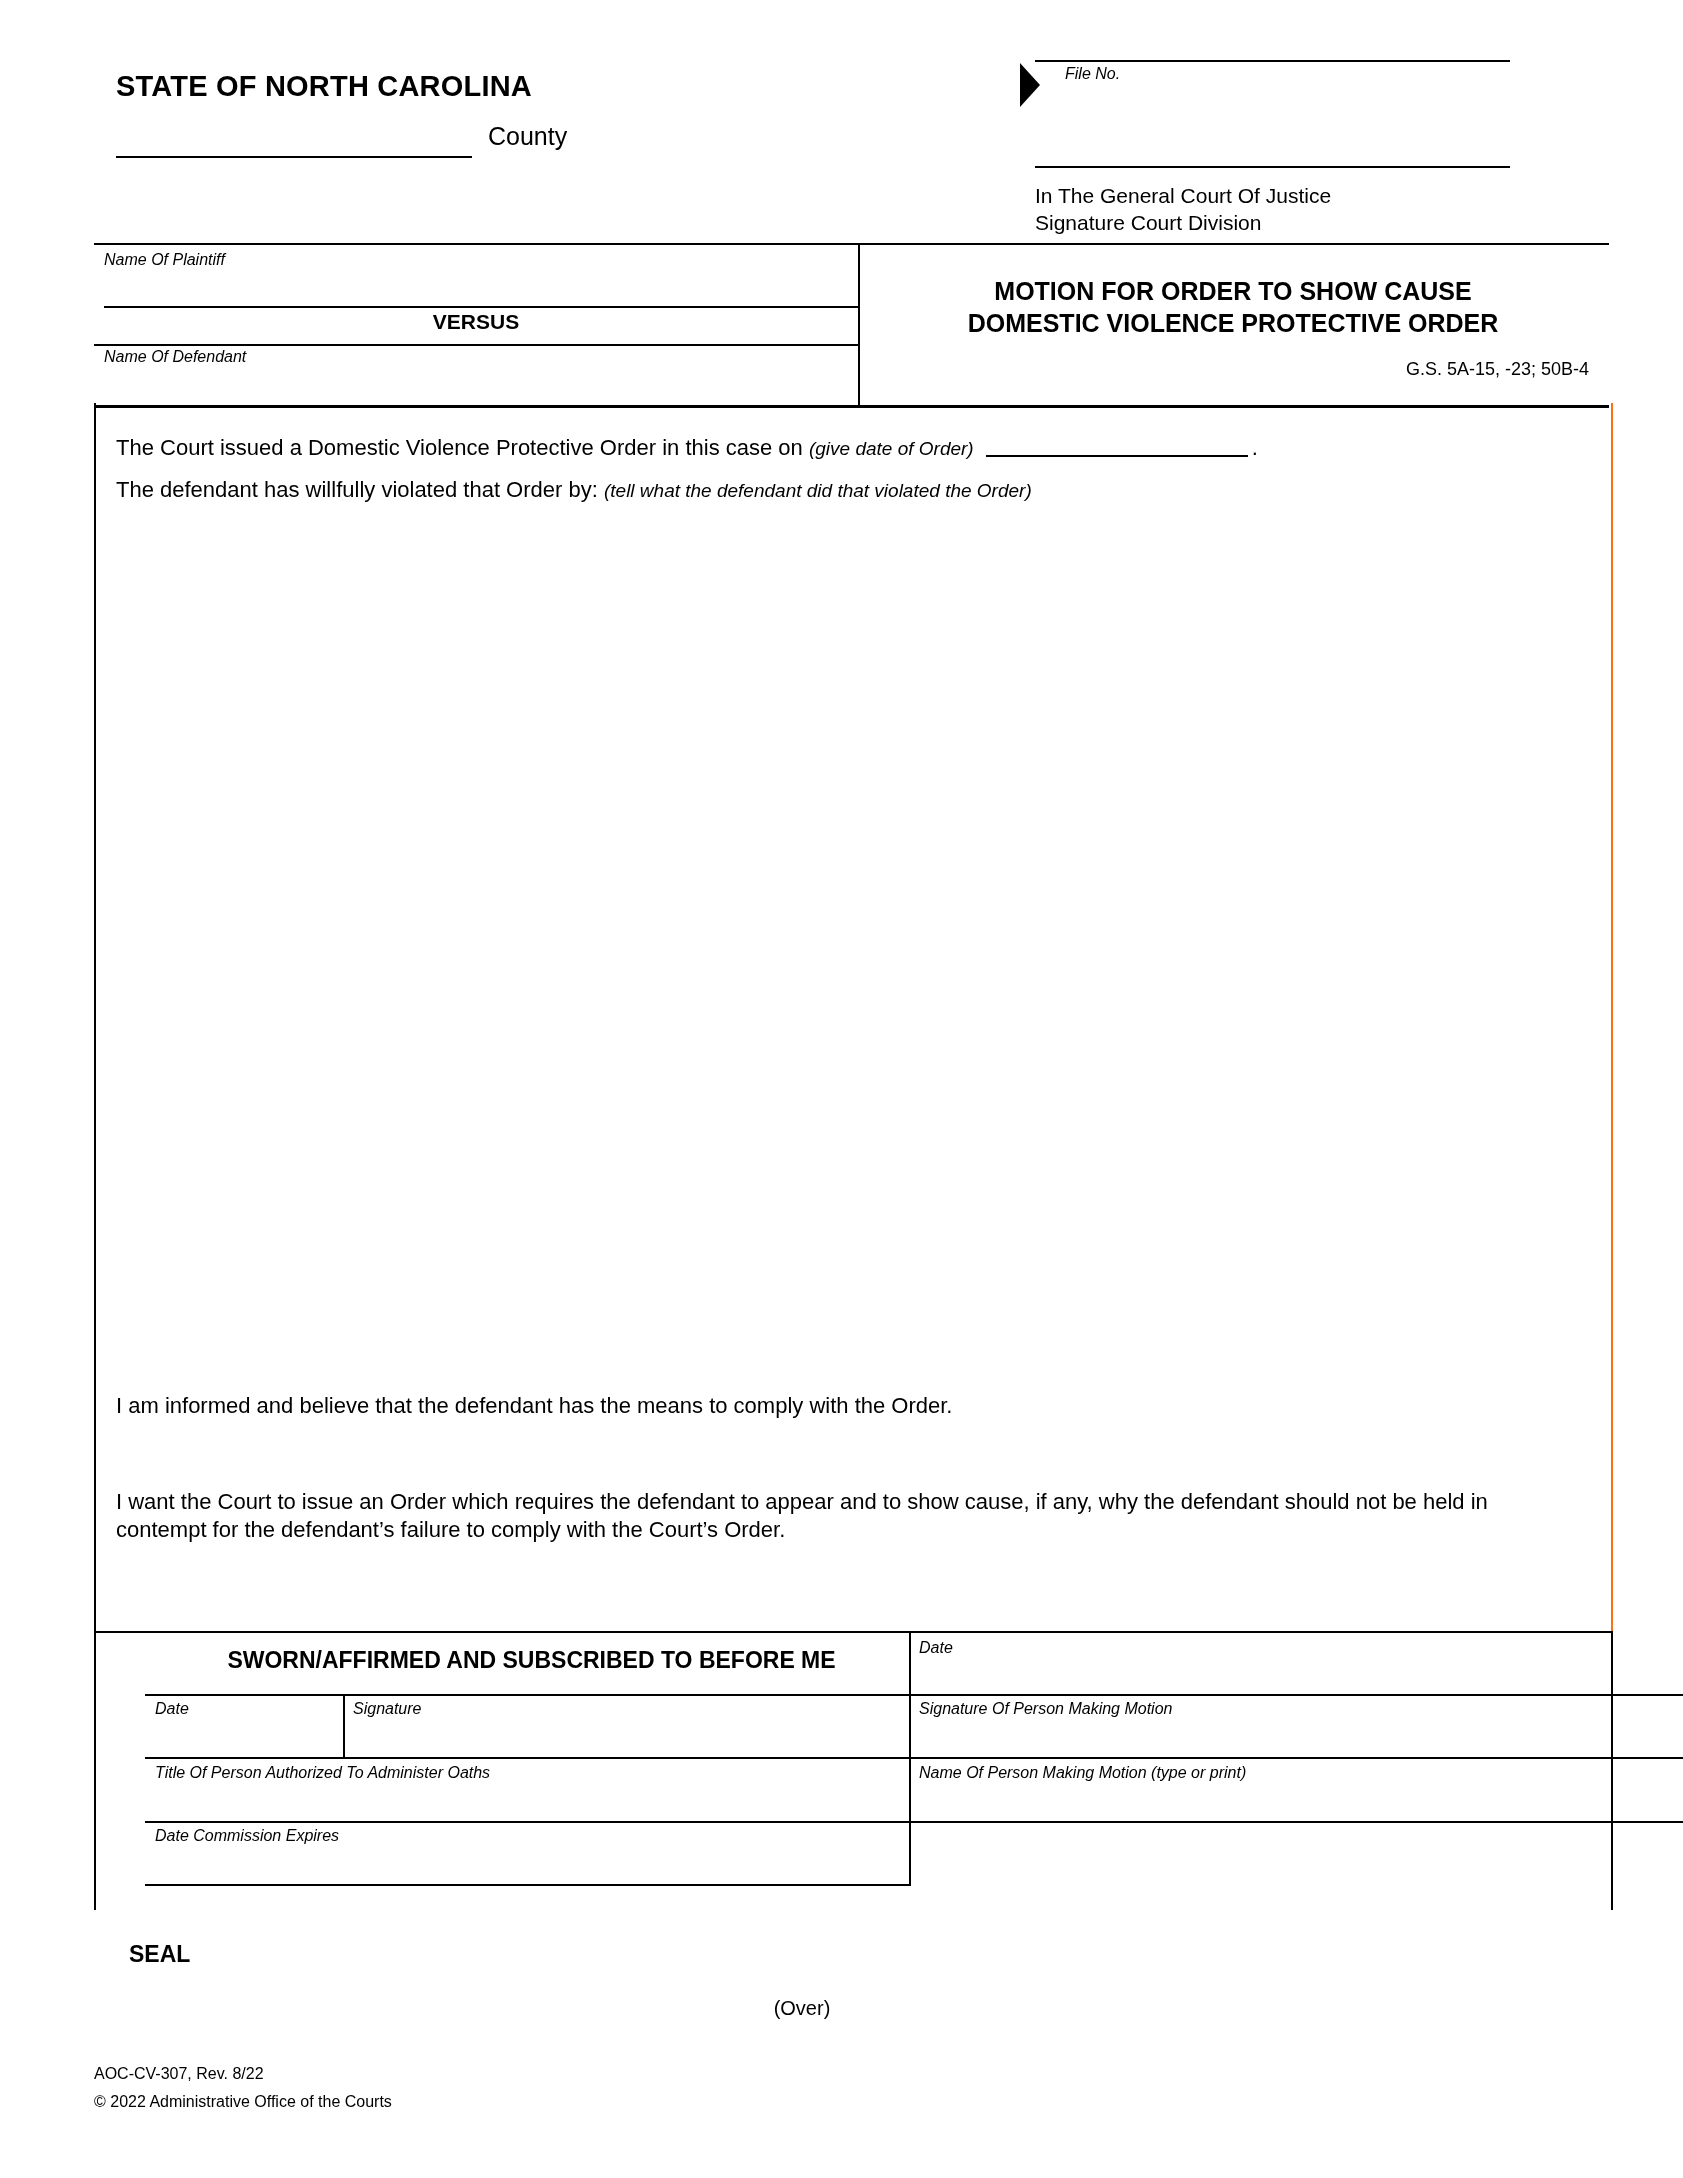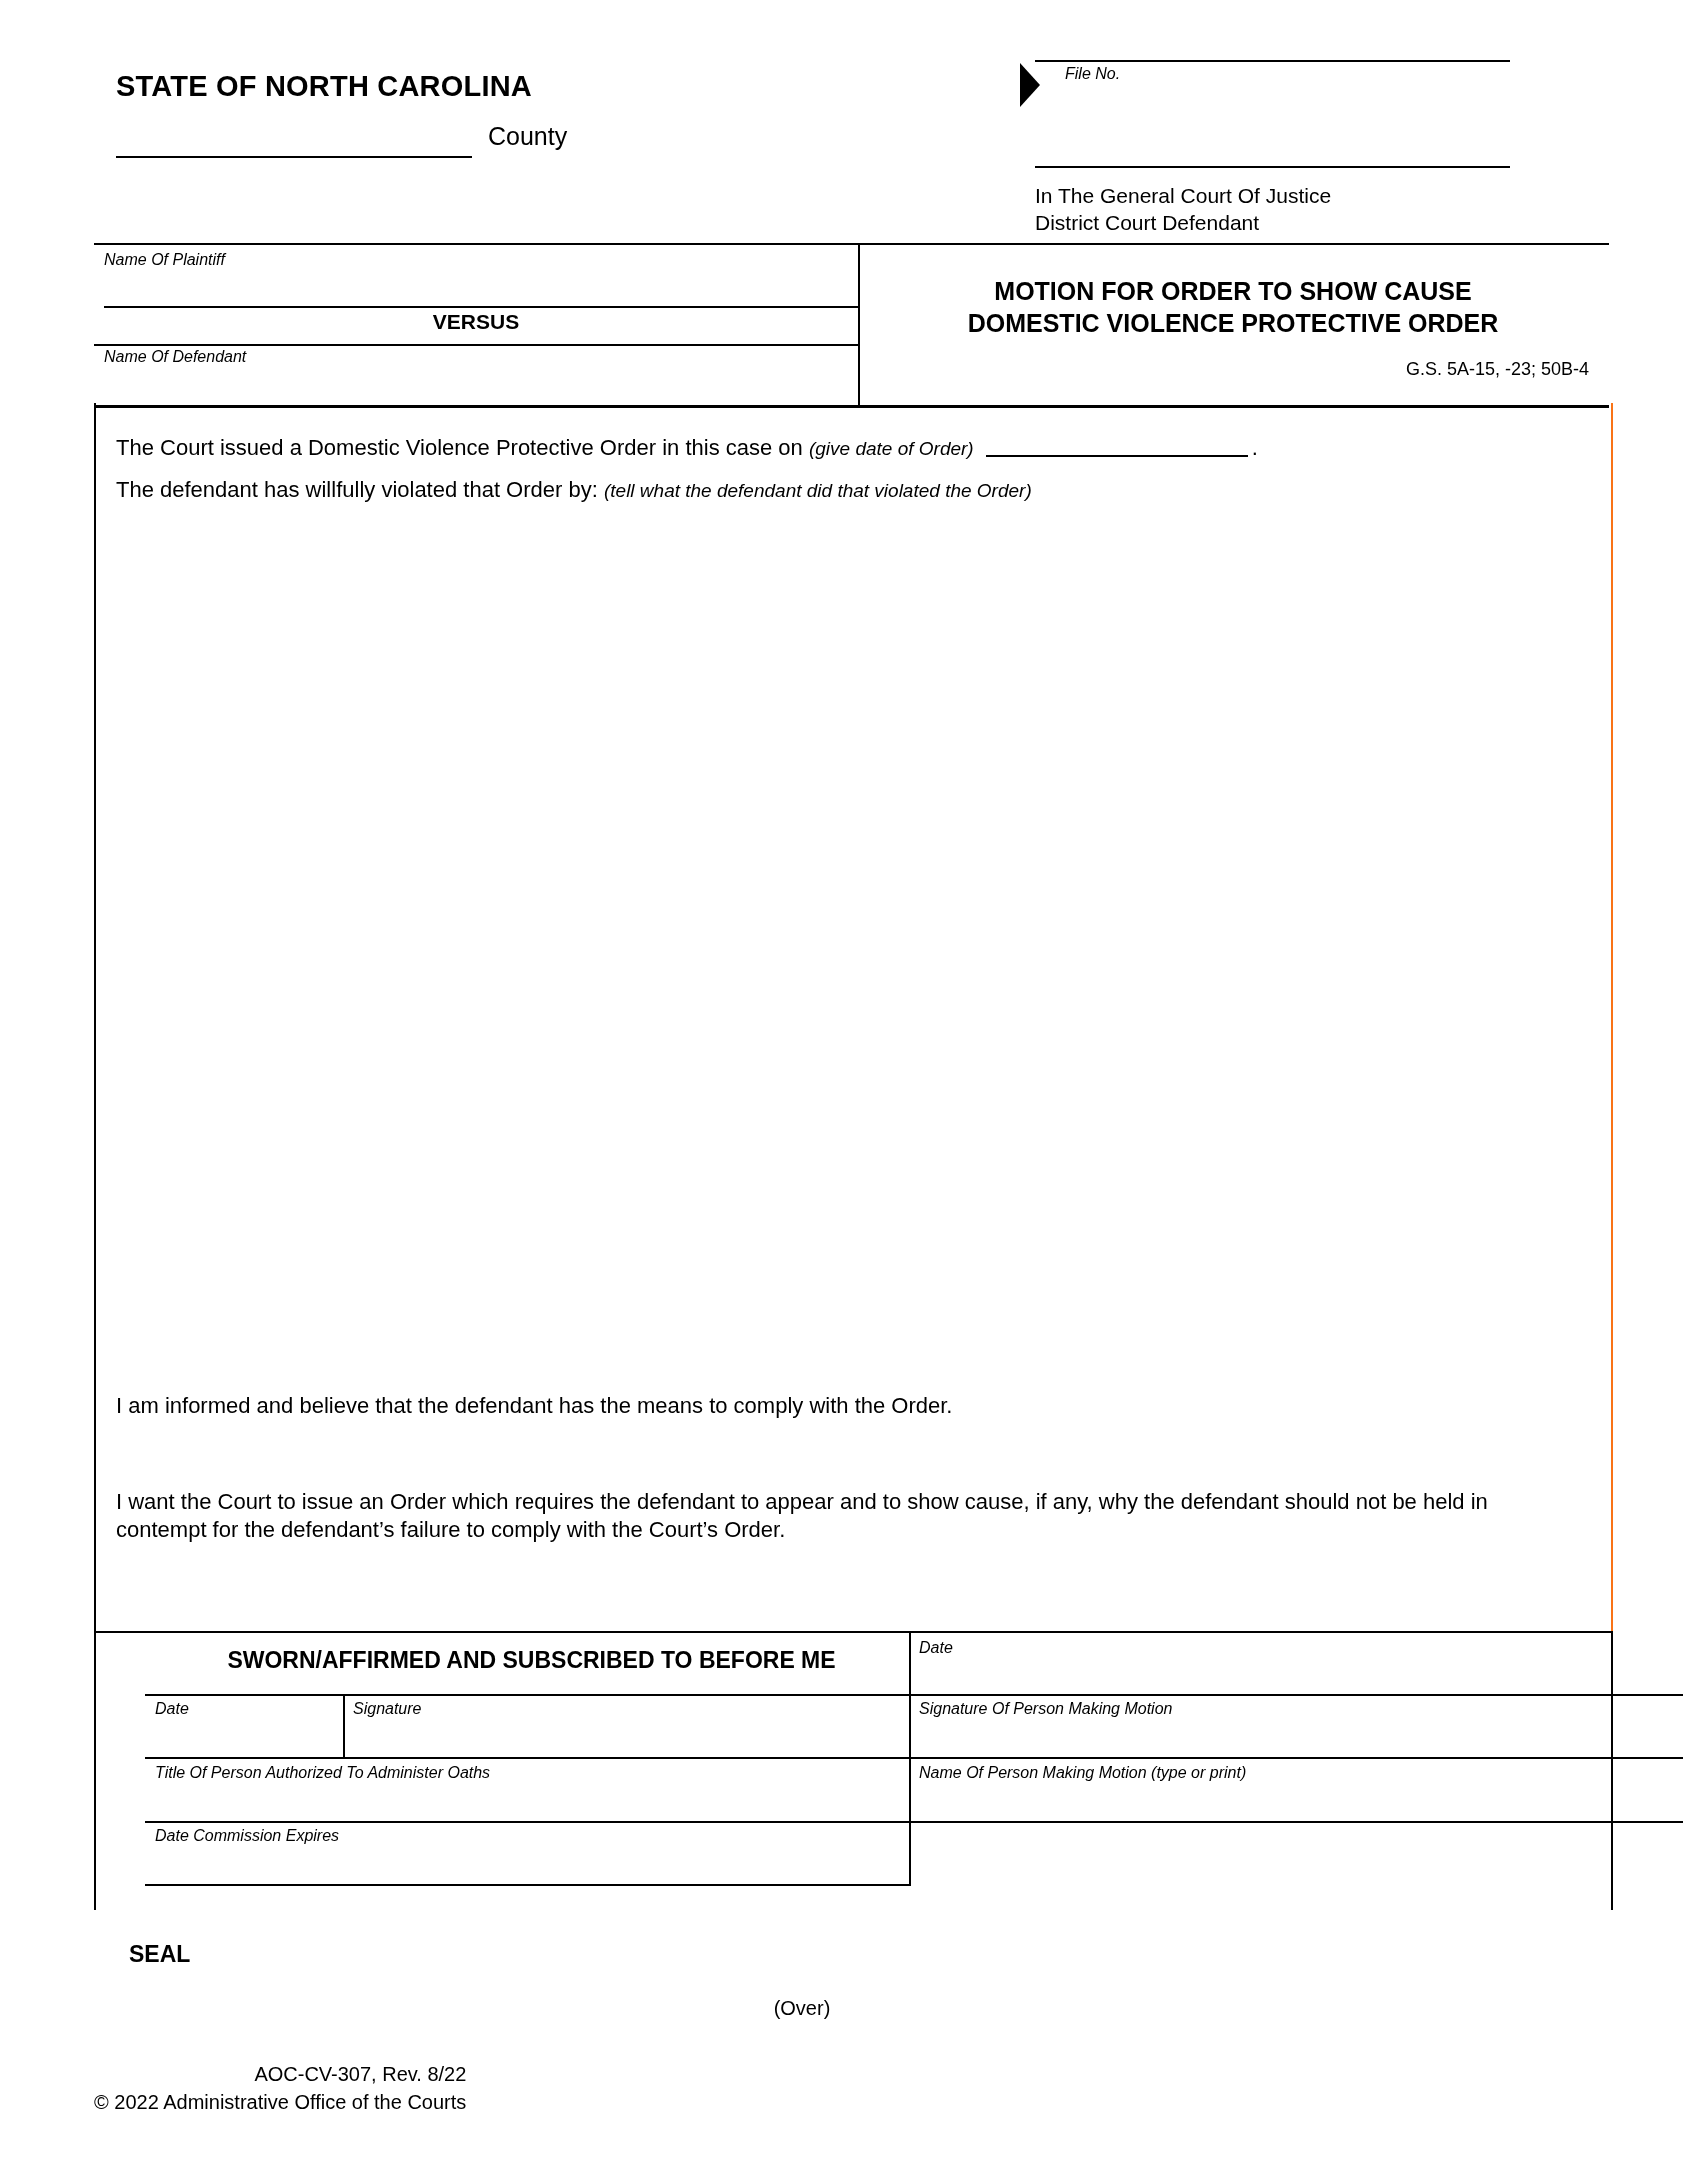--- a/index.html
+++ b/index.html
@@ -287,23 +287,22 @@
     left: 0;
     top: 1952px;
     width: 1416px;
     text-align: center;
     font-size: 20px;
   }
   .footer {
     position: absolute;
     left: 0;
     top: 2015px;
-    font-size: 20px;
+    font-size: 16px;
     line-height: 28px;
-    text-align: right;
   }
   .footer div { white-space: nowrap; }
 </style>
 </head>
 <body>
 
 <div class="page">
   <div class="sheet">
 
     <div class="hdr">
@@ -311,21 +310,21 @@
         <div class="state-title">STATE OF NORTH CAROLINA</div>
         <div class="county-line"></div>
         <div class="county-word">County</div>
       </div>
       <div class="hdr-right">
         <div class="fileno-rule-top"></div>
         <div class="arrow"></div>
         <div class="fileno-label">File No.</div>
         <div class="fileno-rule-bottom"></div>
         <div class="court-line1">In The General Court Of Justice</div>
-        <div class="court-line2">District Court Defendant</div>
+        <div class="court-line2">Signature Court Division</div>
       </div>
     </div>
 
     <div class="caption">
       <div class="cap-left">
         <div class="cap-plaintiff-label">Name Of Plaintiff</div>
         <div class="cap-rule-1"></div>
         <div class="cap-versus">VERSUS</div>
         <div class="cap-rule-2"></div>
         <div class="cap-defendant-label">Name Of Defendant</div>

